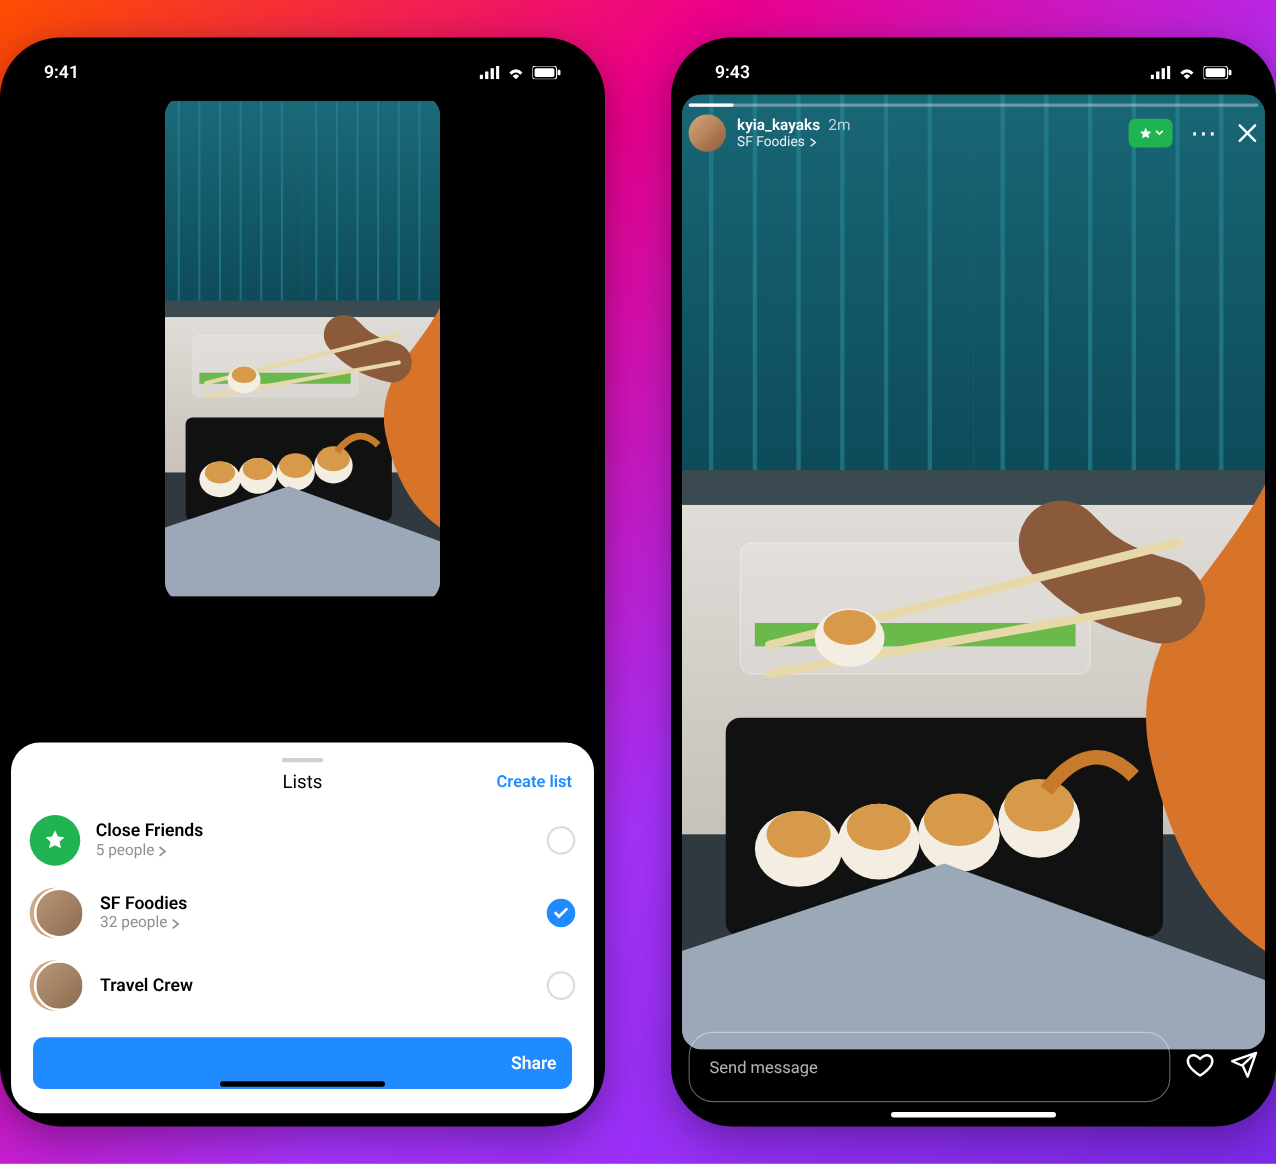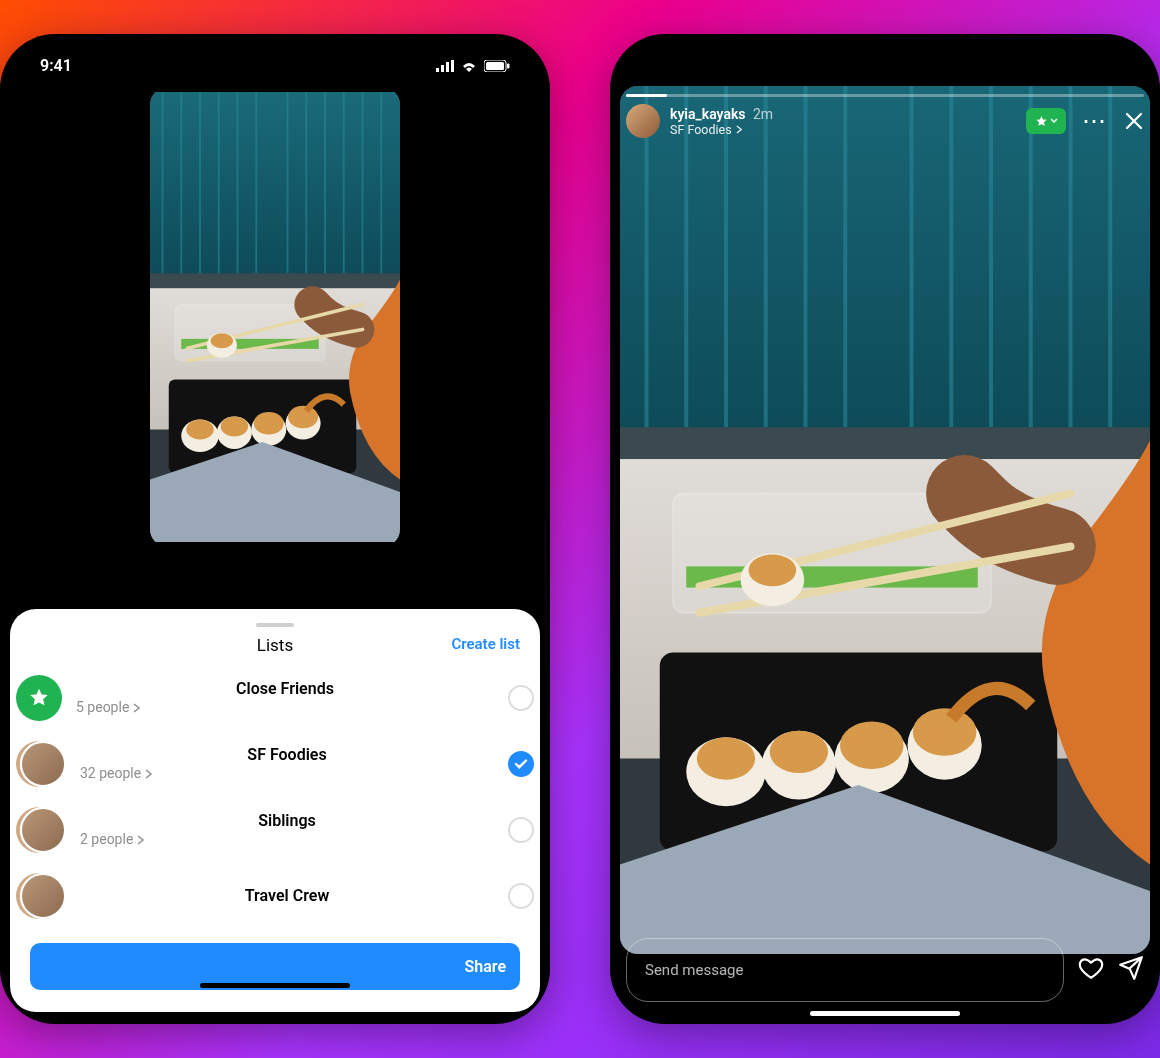--- a/index.html
+++ b/index.html
@@ -73,23 +73,22 @@
   }
   .sheet-title { font-size: 17px; font-weight: 400; }
   .create-list {
     position:absolute; right:20px; top:2px;
     color:#1f8bff; font-size:15px; font-weight:600;
   }
 
   .list-rows { max-height: 290px; overflow:hidden; }
   .list-row {
     display:flex; align-items:center;
-    padding: 10px 6px;
+    padding: 10px 17px;
     gap: 14px;
-    text-align: center;
   }
   .list-avatar {
     width: 46px; height: 46px; border-radius: 50%;
     flex-shrink:0;
     display:flex; align-items:center; justify-content:center;
     color:#fff; font-weight:700;
   }
   .cf-avatar { background:#1fb451; }
   .group-avatar {
     background: linear-gradient(135deg,#b89878,#8c6a50);
@@ -305,49 +304,57 @@
               </svg>
           </div>
         </div>
         <div class="radio checked">
           <svg width="14" height="14" viewBox="0 0 14 14">
               <path d="M2 7l3.2 3.2L12 3.5" stroke="#fff" stroke-width="2.4" fill="none" stroke-linecap="round"></path>
             </svg>
         </div>
       </div>
 
-      <div class="list-row">
-        <div class="list-avatar group-avatar"></div>
-        <div class="list-text">
-          <div class="list-name">Siblings</div>
-          <div class="list-sub">
-              <span>2 people</span>
-            <svg width="8" height="10" viewBox="0 0 8 10">
-                <path d="M1 1l5 4-5 4" stroke="#8e8e8e" stroke-width="1.5" fill="none"></path>
-              </svg>
-          </div>
-        </div>
-        <div class="radio"></div>
-      </div>
 
       <div class="list-row">
         <div class="list-avatar group-avatar"></div>
         <div class="list-text">
           <div class="list-name">Travel Crew</div>
         </div>
         <div class="radio"></div>
       </div>
     </div>
 
     <div class="share-btn">Share</div>
     <div class="home-indicator" style="background:#000"></div>
   </div>
 </div>
 
 <div class="phone">
+  <div class="status-bar">
+    <span>9:43</span>
+    <span class="status-icons">
+      <svg width="18" height="12" viewBox="0 0 18 12">
+          <g fill="#fff">
+            <rect x="0" y="8" width="3" height="4"></rect>
+            <rect x="5" y="5" width="3" height="7"></rect>
+            <rect x="10" y="2" width="3" height="10"></rect>
+            <rect x="15" y="0" width="3" height="12"></rect>
+          </g>
+        </svg>
+      <svg width="18" height="12" viewBox="0 0 18 12">
+          <path d="M9 12 L6 9 Q9 6 12 9 Z M3 6 Q9 0 15 6 L13 8 Q9 4 5 8 Z" fill="#fff"></path>
+        </svg>
+      <svg width="26" height="12" viewBox="0 0 26 12">
+          <rect x="0" y="0" width="22" height="12" rx="3" fill="none" stroke="#fff" stroke-width="1"></rect>
+          <rect x="2" y="2" width="18" height="8" rx="1.5" fill="#fff"></rect>
+          <rect x="23" y="3.5" width="2.5" height="5" rx="1" fill="#fff"></rect>
+        </svg>
+    </span>
+  </div>
 
   <div class="story-area">
     <svg class="sushi" style="width:100%;height:100%" preserveAspectRatio="xMidYMid slice" viewBox="0 0 400 720">
         <use href="#sushiScene"></use>
       </svg>
   </div>
 
   <div class="progress">
     <div class="progress-fill"></div>
   </div>

